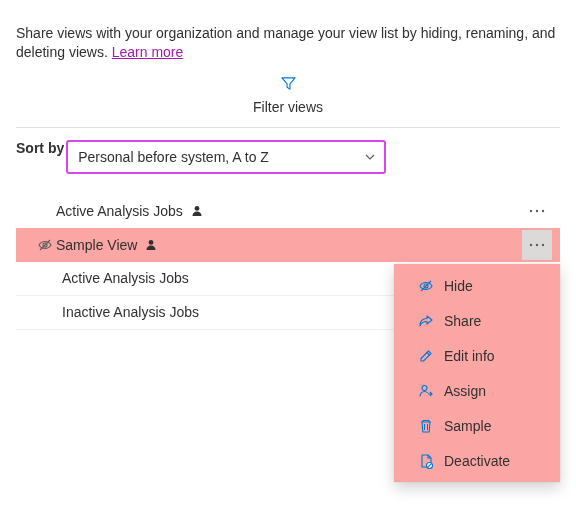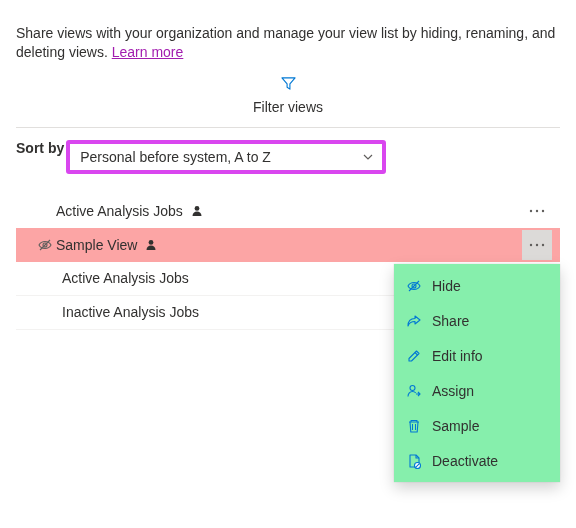--- a/index.html
+++ b/index.html
@@ -19,21 +19,21 @@
   .close-btn { width: 24px; height: 24px; display:flex; align-items:center; justify-content:center; color:#605e5c; cursor:pointer; }
   .desc { margin-top: 14px; font-size: 14px; color:#323130; line-height: 1.35; }
   .desc a { color:#a21caf; text-decoration: underline; }
   .filter-row { display:flex; align-items:center; gap:8px; margin-top:14px; padding-bottom:10px;flex-direction:column; }
   .filter-row .icon { color:#0078d4; display:flex; }
   .divider { height:1px; background:#e1dfdd; margin: 2px 0 12px 0; }
   .sortbar { display:flex; gap:2px; margin-bottom:20px; }
   .sort-label { font-weight:600; font-size:14px; }
   .sort-select {
     display:flex; align-items:center; justify-content:space-between;
-    border:4px solid #d946ef;
+    border:2px solid #d946ef;
     height:34px; width:320px; border-radius:3px;
     padding:0 8px 0 10px; font-size:14px; cursor:pointer;
     background:#fff;
   }
   .sort-select .chev { color:#605e5c; }
   .listrow {
     display:flex; align-items:center; height:34px;
     padding:0 8px 0 18px; position:relative;
   }
   .listrow .leading { width:22px; display:flex; align-items:center; justify-content:center; color:#605e5c; }
@@ -41,23 +41,23 @@
   .listrow .person { margin-left:8px; color:#323130; display:flex; }
   .listrow .spacer { flex:1; }
   .listrow .more { width:30px; height:30px; display:flex; align-items:center; justify-content:center; color:#605e5c; cursor:pointer; }
   .listrow.selected { background:#fca5a5; }
   .listrow.selected .more { background:#dcdad8; }
   .listrow.sub { padding-left:40px; border-bottom:1px solid #f3f2f1; }
   .listrow.sub .label { padding-left:6px; }
 
   .ctxmenu {
     position:absolute; top:264px; left:394px;
-    width:166px; background:#86efac;
+    width:166px; background:#fca5a5;
     box-shadow:0 6px 14px rgba(0,0,0,0.18), 0 0 1px rgba(0,0,0,0.2);
-    padding:4px 0;
+    padding:4px 12px;
   }
   .ctxitem {
     display:flex; align-items:center; gap:10px;
     height:35px; padding:0 12px; font-size:14px; cursor:pointer;
   }
   .ctxitem .mi { width:16px; height:16px; color:#0078d4; display:flex; align-items:center; justify-content:center; }
   svg { display:block; }
 </style>
 </head>
 <body>

